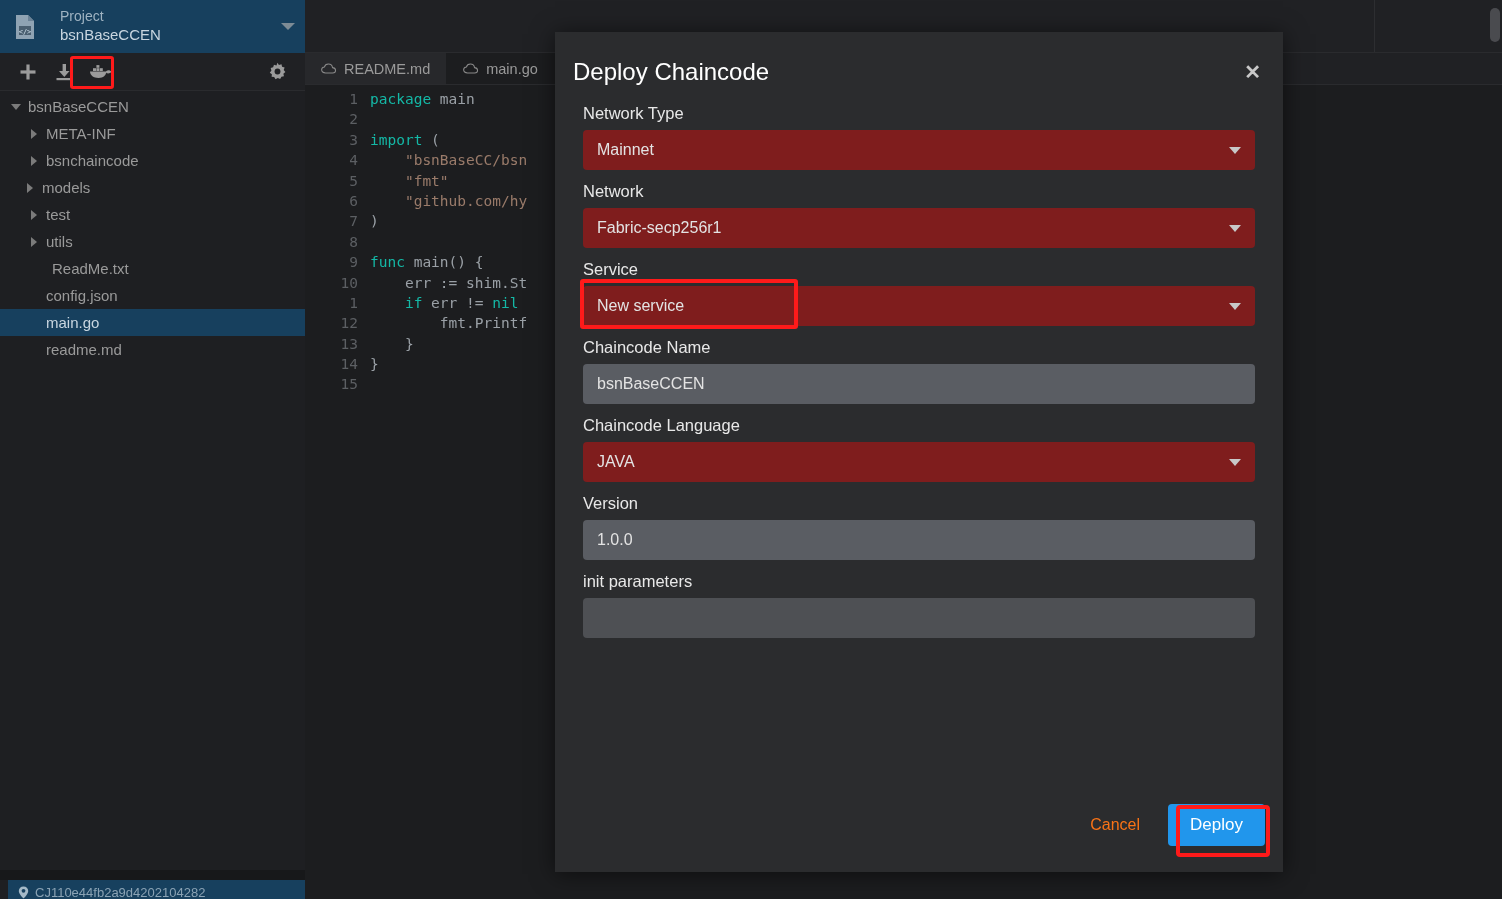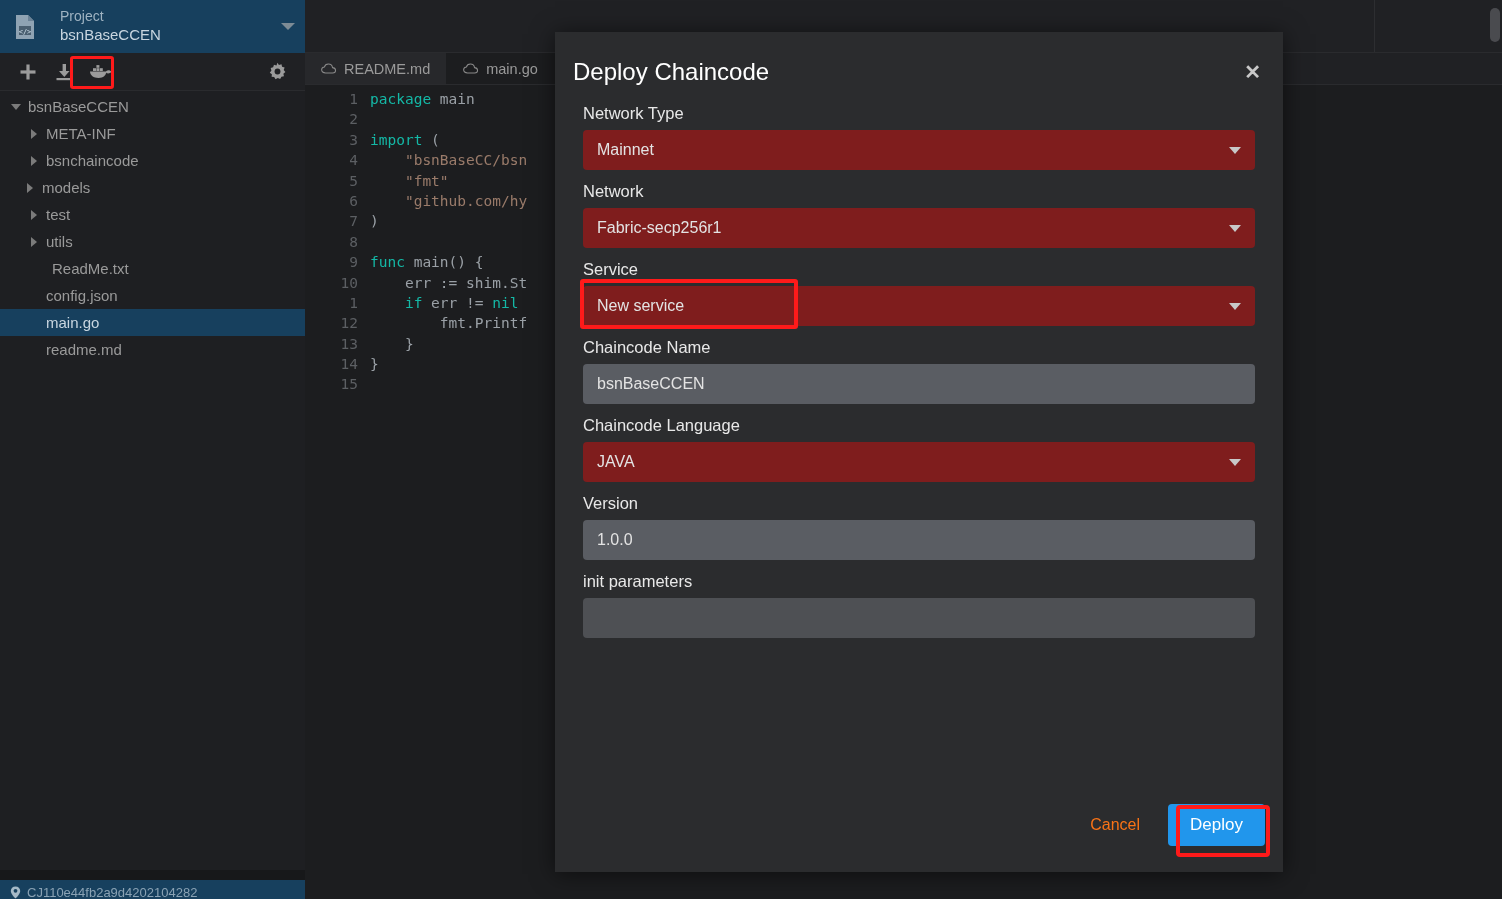--- a/index.html
+++ b/index.html
@@ -141,21 +141,21 @@
     text-align: right;
     padding-right: 12px;
     color: #5c5f63;
   }
   .code-text { white-space: pre; color: #9aa0a6; }
   .tok-kw  { color: #14b8a6; }
   .tok-str { color: #9a7b6a; }
 
   
   .statusbar {
-    position: absolute; left: 0; bottom: 0;
+    position: absolute; left: 8px; bottom: 0;
     width: 305px; height: 19px;
     background: #17405e;
     display: flex; align-items: center;
     padding-left: 10px;
     gap: 6px;
     overflow: hidden;
   }
   .status-text {
     font-size: 13px; color: #8aa2b4;
     white-space: nowrap;

